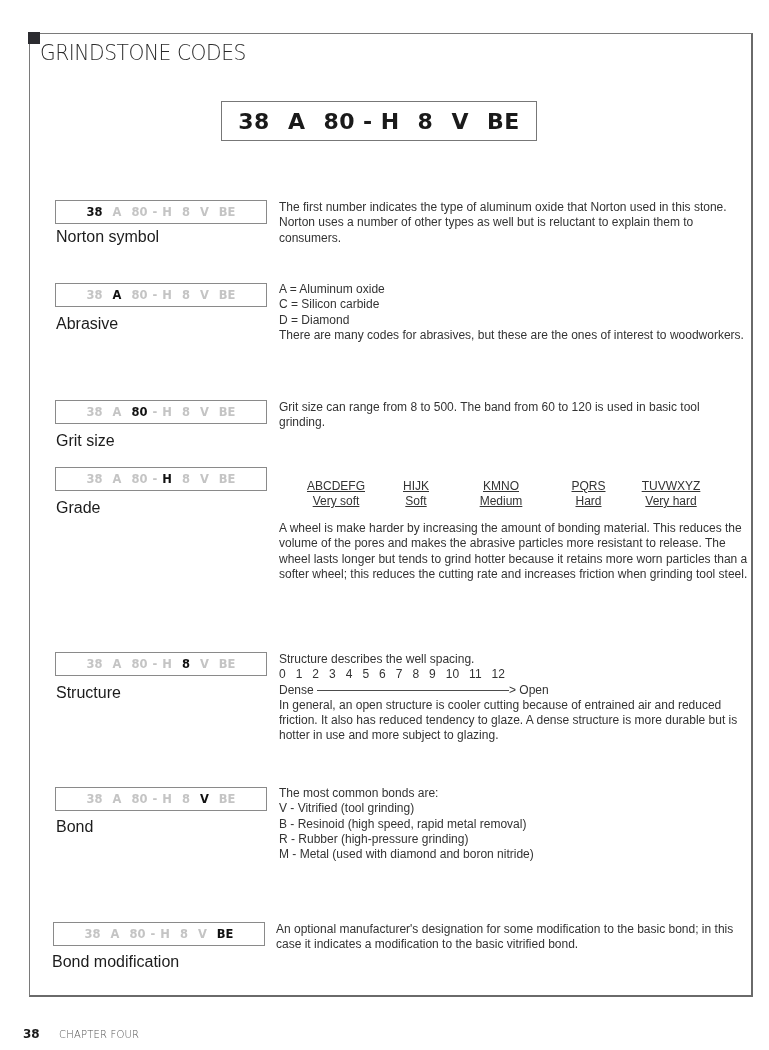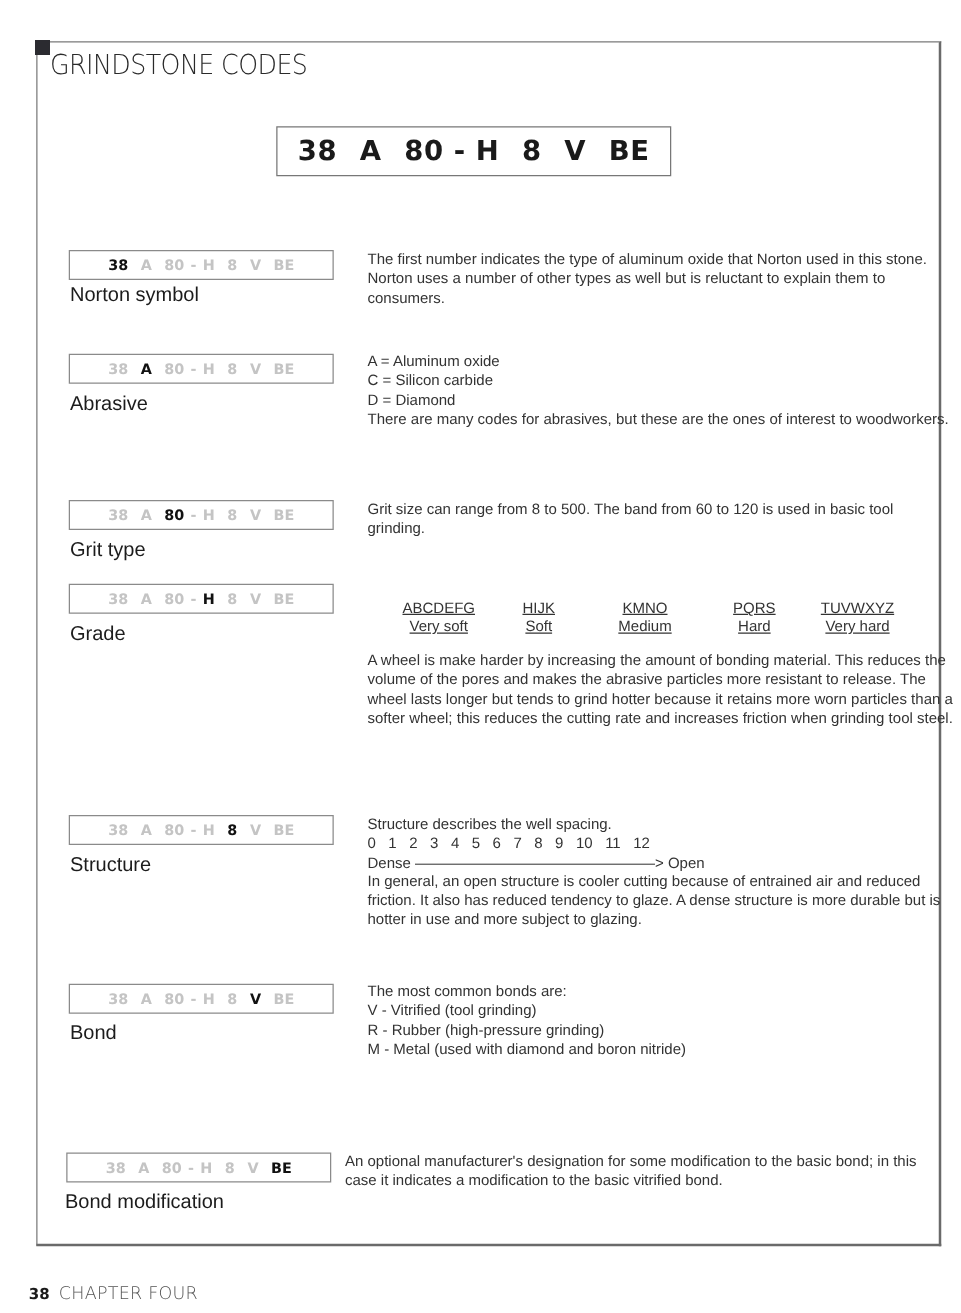--- a/index.html
+++ b/index.html
@@ -5,26 +5,26 @@
   html, body { margin: 0; padding: 0; background: #ffffff; }
   body { width: 769px; height: 1050px; position: relative; overflow: hidden; font-family: "Liberation Sans", sans-serif; color: #2a2a2a; }
   .frame { position: absolute; left: 29px; top: 33px; width: 724px; height: 964px; border-top: 1.5px solid #7a7a7a; border-left: 1.5px solid #7a7a7a; border-right: 2px solid #6a6a6a; border-bottom: 2px solid #6a6a6a; box-sizing: border-box; }
   .corner { position: absolute; left: 28px; top: 32px; width: 12px; height: 12px; background: #2b2b30; }
   .title { position: absolute; left: 40px; top: 40px; font-family: "DejaVu Sans", sans-serif; font-weight: 200; font-size: 22px; letter-spacing: -0.5px; color: #2a2a2a; transform: scaleX(0.92); transform-origin: left; }
   .main-code { position: absolute; left: 221px; top: 101px; width: 316px; height: 40px; border: 1px solid #777; box-sizing: border-box; display: flex; align-items: center; justify-content: center; gap: 18px; font-family: "DejaVu Sans", sans-serif; font-weight: bold; font-size: 22px; color: #1a1a1a; }
   .main-code span { letter-spacing: 0.5px; }
   .code-box { position: absolute; left: 55px; width: 212px; height: 24px; border: 1px solid #8a8a8a; box-sizing: border-box; display: flex; align-items: center; justify-content: center; gap: 10px; font-family: "DejaVu Sans", sans-serif; font-weight: bold; font-size: 11.5px; color: #c4c4c4; }
   .code-box .on { color: #111; }
   .label { position: absolute; left: 56px; font-weight: normal; font-size: 16px; color: #1c1c1c; }
-  .desc { position: absolute; left: 294px; width: 470px; font-size: 12px; line-height: 15.3px; color: #333; }
+  .desc { position: absolute; left: 279px; width: 470px; font-size: 12px; line-height: 15.3px; color: #333; }
   .desc p { margin: 0; }
   .grade-table { display: grid; grid-template-columns: 100px 60px 110px 65px 100px; margin: 12px 0 12px 7px; text-align: center; line-height: 15px; text-decoration: underline; }
   .footer { position: absolute; left: 23px; top: 1027px; font-size: 12px; }
   .footer .pg { font-family: "DejaVu Sans", sans-serif; font-weight: bold; font-size: 12px; color: #1a1a1a; }
-  .footer .chap { font-family: "DejaVu Sans", sans-serif; font-weight: 200; font-size: 14px; color: #555; margin-left: 4px; letter-spacing: 0.2px; }
+  .footer .chap { font-family: "DejaVu Sans", sans-serif; font-weight: 200; font-size: 10px; color: #555; margin-left: 16px; letter-spacing: 0.2px; }
 </style>
 </head>
 <body>
 
 <div class="frame"></div>
 <div class="corner"></div>
 <div class="title">GRINDSTONE CODES</div>
 
 <div class="main-code">
   <span>38</span>
@@ -73,21 +73,21 @@
 <div class="code-box" style="top:400px">
     <span>38</span>
     <span>A</span>
     <span class="on" style="margin-right: -5px;">80</span>
     <span style="margin-right: -5px;">-</span>
     <span>H</span>
     <span>8</span>
     <span>V</span>
     <span>BE</span>
   </div>
-<div class="label" style="top:432px">Grit type</div>
+<div class="label" style="top:432px">Grit size</div>
 <div class="desc" style="top:400px">
   <p>Grit size can range from 8 to 500. The band from 60 to 120 is used in basic tool grinding.</p>
 </div>
 
 <div class="code-box" style="top:467px">
     <span>38</span>
     <span>A</span>
     <span style="margin-right: -5px;">80</span>
     <span style="margin-right: -5px;">-</span>
     <span class="on">H</span>
@@ -137,20 +137,21 @@
     <span style="margin-right: -5px;">-</span>
     <span>H</span>
     <span>8</span>
     <span class="on">V</span>
     <span>BE</span>
   </div>
 <div class="label" style="top:818px">Bond</div>
 <div class="desc" style="top:786px">
   <p>The most common bonds are:</p>
   <p>V - Vitrified (tool grinding)</p>
+  <p>B - Resinoid (high speed, rapid metal removal)</p>
   <p>R - Rubber (high-pressure grinding)</p>
   <p>M - Metal (used with diamond and boron nitride)</p>
 </div>
 
 <div class="code-box" style="top:922px; left:53px">
     <span>38</span>
     <span>A</span>
     <span style="margin-right: -5px;">80</span>
     <span style="margin-right: -5px;">-</span>
     <span>H</span>

